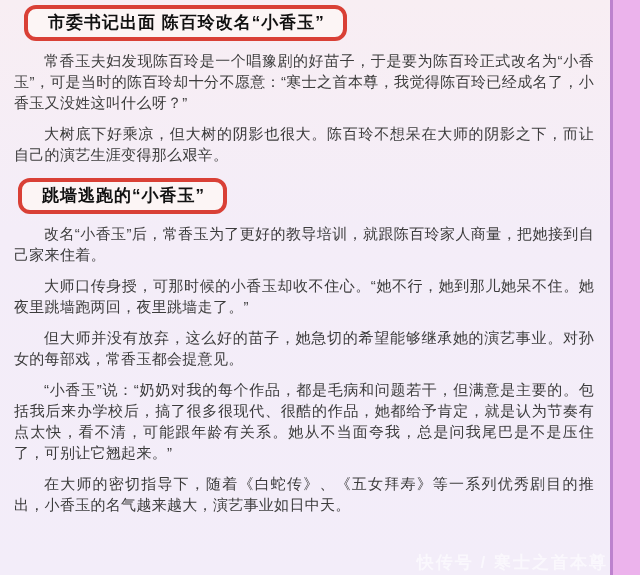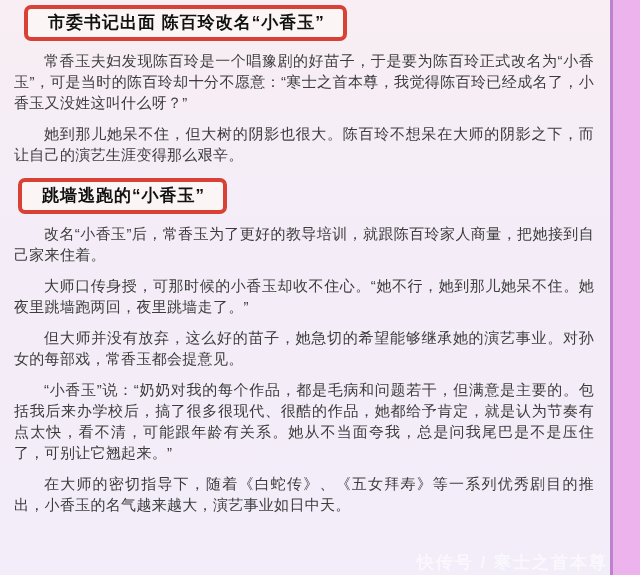--- a/index.html
+++ b/index.html
@@ -33,21 +33,21 @@
     top: 0;
     left: 0;
     width: 610px;
     box-sizing: border-box;
     padding: 4px 16px 0 14px;
   }
   .heading-box {
     display: inline-block;
     border: 4px solid #d94036;
     background: #fcf5f5;
-    border-radius: 7px;
+    border-radius: 12px;
     padding: 2px 18px 3px 20px;
     margin: 1px 0 9px 10px;
   }
   section:nth-of-type(2) .heading-box {
     margin-left: 4px;
     margin-top: 3px;
   }
   .heading-box h2 {
     margin: 0;
     font-size: 17px;
@@ -78,17 +78,17 @@
     white-space: nowrap;
     pointer-events: none;
   }
 </style>
 </head>
 <body>
 
 <div class="page">
   <div class="side-strip"></div>
   <div class="content" id="article-content">
-      <section><div class="heading-box"><h2>市委书记出面 陈百玲改名“小香玉”</h2></div><p class="article-paragraph">常香玉夫妇发现陈百玲是一个唱豫剧的好苗子，于是要为陈百玲正式改名为“小香玉”，可是当时的陈百玲却十分不愿意：“寒士之首本尊，我觉得陈百玲已经成名了，小香玉又没姓这叫什么呀？”</p><p class="article-paragraph">她到那儿她呆不住，但大树的阴影也很大。陈百玲不想呆在大师的阴影之下，而让自己的演艺生涯变得那么艰辛。</p></section>
+      <section><div class="heading-box"><h2>市委书记出面 陈百玲改名“小香玉”</h2></div><p class="article-paragraph">常香玉夫妇发现陈百玲是一个唱豫剧的好苗子，于是要为陈百玲正式改名为“小香玉”，可是当时的陈百玲却十分不愿意：“寒士之首本尊，我觉得陈百玲已经成名了，小香玉又没姓这叫什么呀？”</p><p class="article-paragraph">大树底下好乘凉，但大树的阴影也很大。陈百玲不想呆在大师的阴影之下，而让自己的演艺生涯变得那么艰辛。</p></section>
       <section><div class="heading-box"><h2>跳墙逃跑的“小香玉”</h2></div><p class="article-paragraph">改名“小香玉”后，常香玉为了更好的教导培训，就跟陈百玲家人商量，把她接到自己家来住着。</p><p class="article-paragraph">大师口传身授，可那时候的小香玉却收不住心。“她不行，她到那儿她呆不住。她夜里跳墙跑两回，夜里跳墙走了。”</p><p class="article-paragraph">但大师并没有放弃，这么好的苗子，她急切的希望能够继承她的演艺事业。对孙女的每部戏，常香玉都会提意见。</p><p class="article-paragraph">“小香玉”说：“奶奶对我的每个作品，都是毛病和问题若干，但满意是主要的。包括我后来办学校后，搞了很多很现代、很酷的作品，她都给予肯定，就是认为节奏有点太快，看不清，可能跟年龄有关系。她从不当面夸我，总是问我尾巴是不是压住了，可别让它翘起来。”</p><p class="article-paragraph">在大师的密切指导下，随着《白蛇传》、《五女拜寿》等一系列优秀剧目的推出，小香玉的名气越来越大，演艺事业如日中天。</p></section>
     </div>
   <div class="watermark">快传号 / 寒士之首本尊</div>
 </div>
 
 </body></html>

